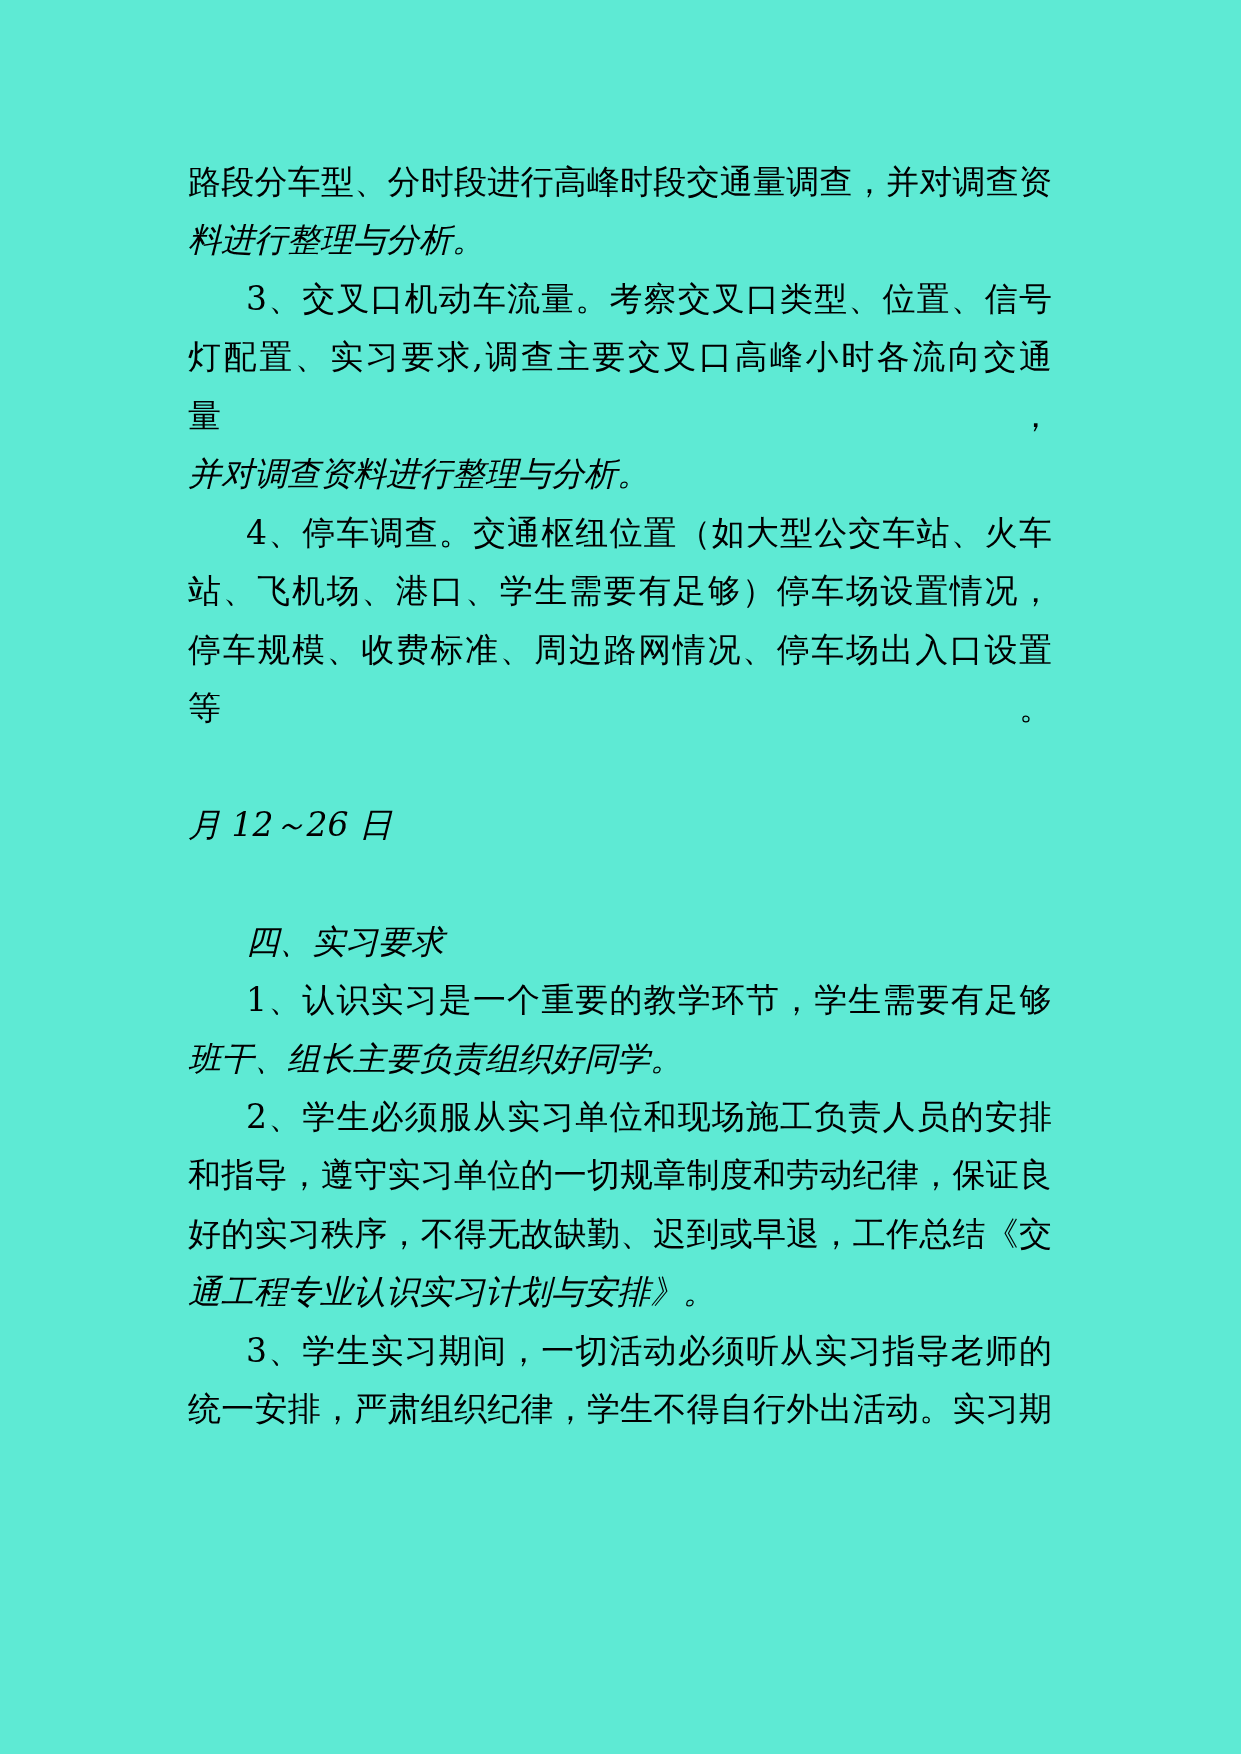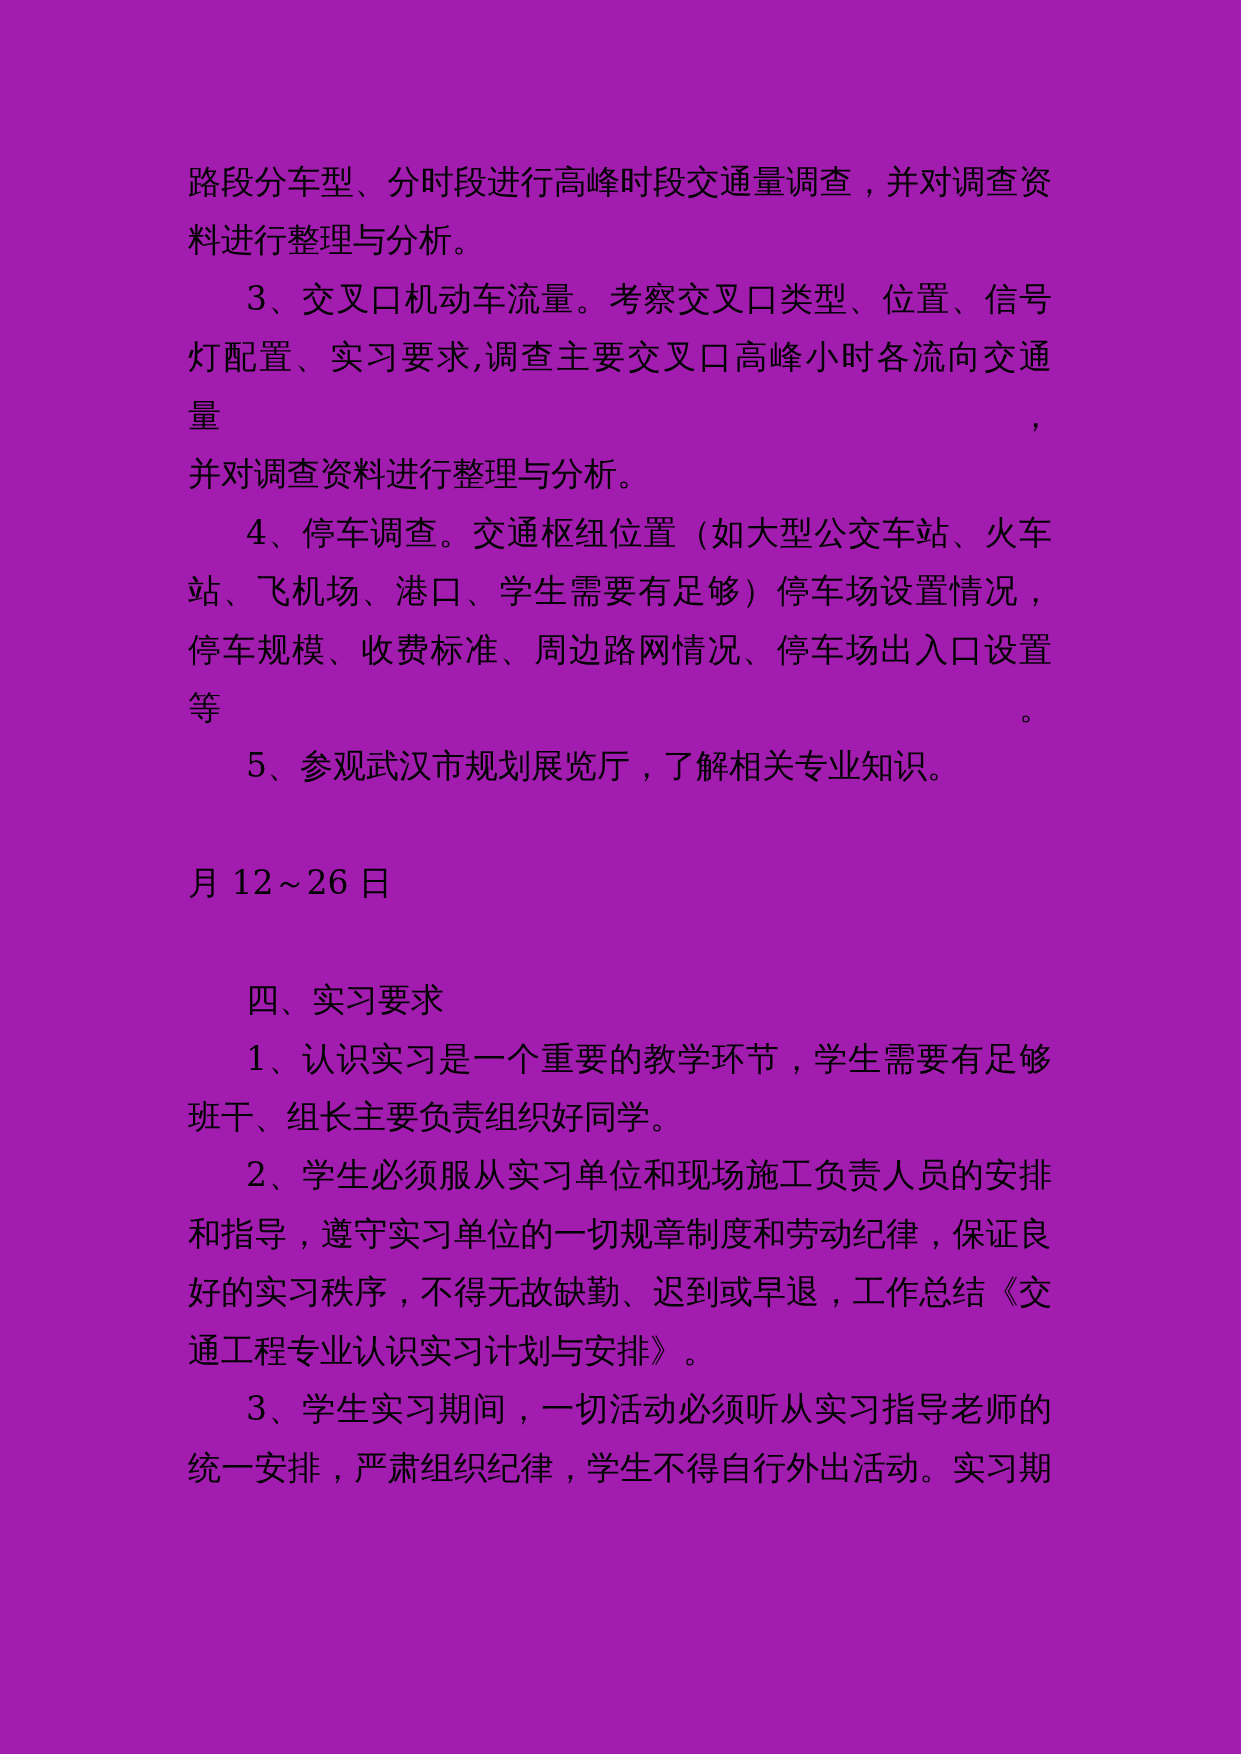--- a/index.html
+++ b/index.html
@@ -4,21 +4,21 @@
 <style>
   html, body {
     margin: 0;
     padding: 0;
     background: #ffffff;
   }
   .page {
     position: relative;
     width: 1241px;
     height: 1754px;
-    background: #a21caf;
+    background: #5eead4;
     overflow: hidden;
   }
   .text-block {
     position: absolute;
     left: 188px;
     top: 153px;
     width: 864px;
     color: #000000;
     font-family: "DejaVu Serif", "Liberation Serif", serif;
     font-size: 33px;
@@ -29,20 +29,21 @@
     margin: 0;
     padding: 0;
   }
   .t-line {
     text-align: justify;
     text-align-last: justify;
     text-justify: inter-ideograph;
   }
   .t-line.short {
     text-align-last: left;
+    font-style: italic;
   }
   .t-line.indent {
     text-indent: 58px;
   }
   .blank-line {
     height: 58.43px;
   }
 </style>
 </head>
 <body>
@@ -56,23 +57,20 @@
       <div class="paragraph">
         <div class="t-line indent">3、交叉口机动车流量。考察交叉口类型、位置、信号</div>
         <div class="t-line">灯配置、实习要求,调查主要交叉口高峰小时各流向交通量，</div>
         <div class="t-line short">并对调查资料进行整理与分析。</div>
       </div>
       <div class="paragraph">
         <div class="t-line indent">4、停车调查。交通枢纽位置（如大型公交车站、火车</div>
         <div class="t-line">站、飞机场、港口、学生需要有足够）停车场设置情况，</div>
         <div class="t-line">停车规模、收费标准、周边路网情况、停车场出入口设置等。</div>
       </div>
-      <div class="paragraph">
-        <div class="t-line short indent">5、参观武汉市规划展览厅，了解相关专业知识。</div>
-      </div>
       <div class="blank-line"></div>
       <div class="paragraph">
         <div class="t-line short">月 12～26 日</div>
       </div>
       <div class="blank-line"></div>
       <div class="paragraph">
         <div class="t-line short indent">四、实习要求</div>
       </div>
       <div class="paragraph">
         <div class="t-line indent">1、认识实习是一个重要的教学环节，学生需要有足够</div>

